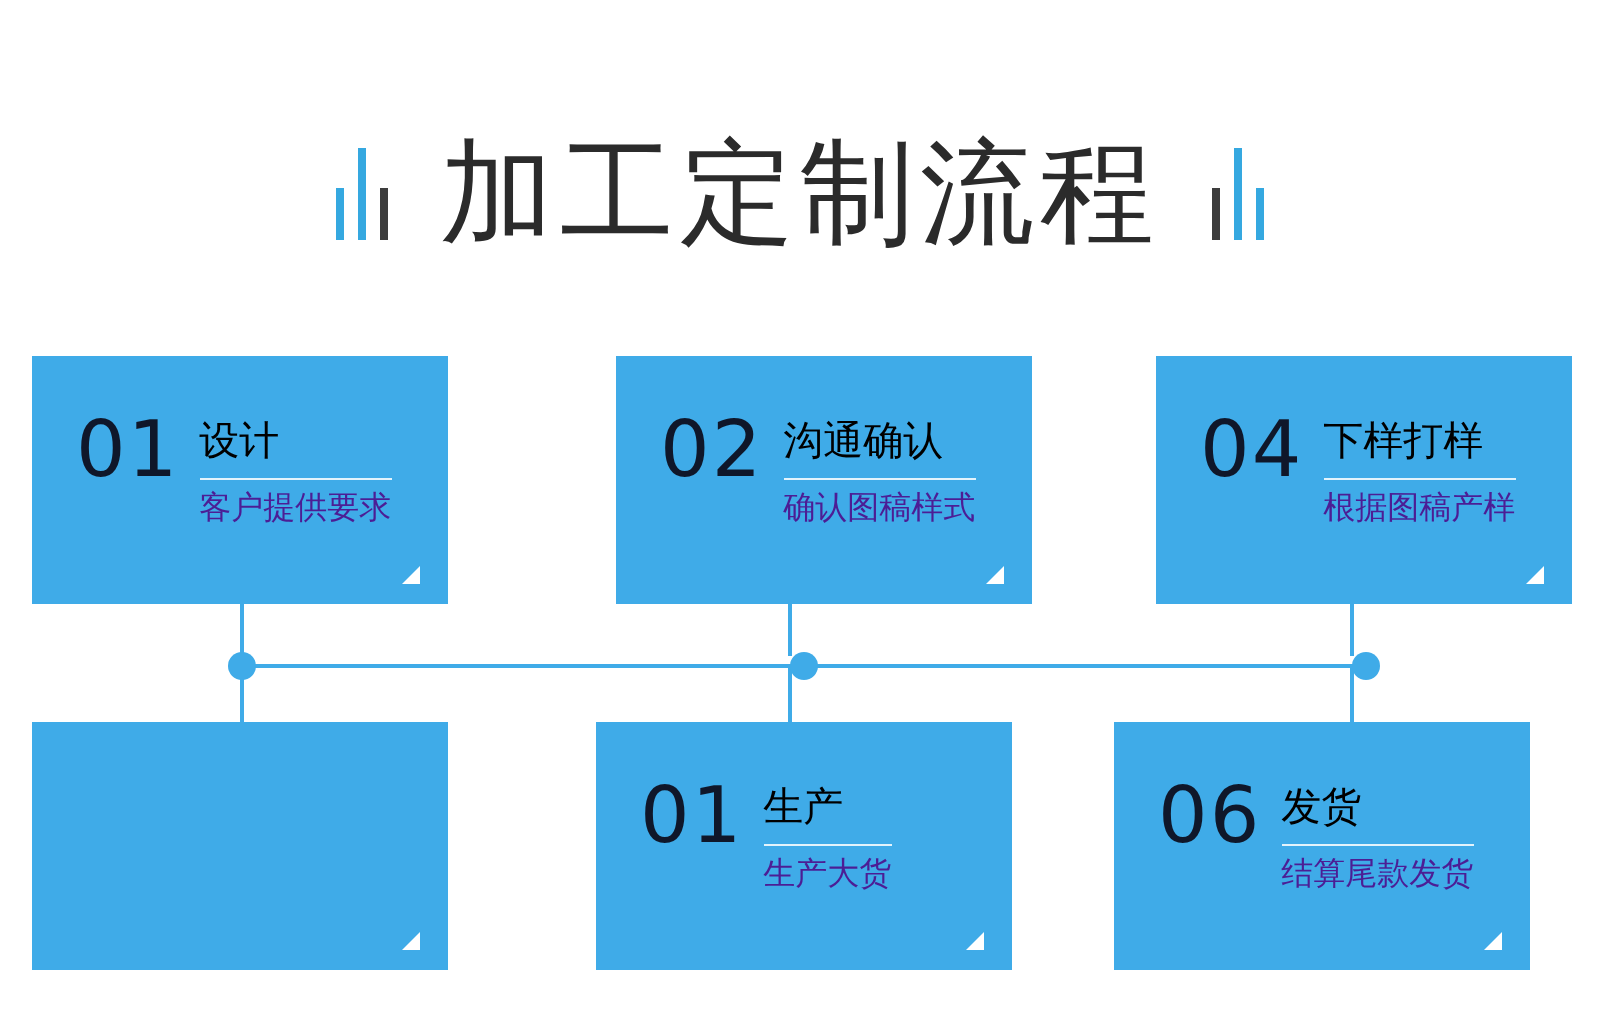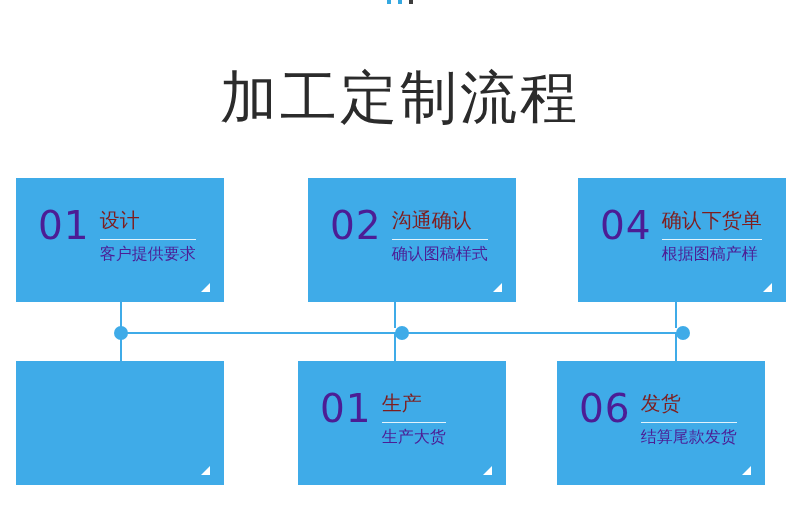--- a/index.html
+++ b/index.html
@@ -23,21 +23,20 @@
   .title-row {
     position: absolute;
     top: 52px;
     left: 0;
     width: 800px;
     height: 90px;
     display: flex;
     align-items: center;
     justify-content: center;
     gap: 26px;
-    flex-direction: column;
   }
   .tick-group {
     display: flex;
     align-items: flex-end;
     gap: 7px;
     height: 46px;
   }
   .tick {
     width: 4px;
     background: #35a8e0;
@@ -71,31 +70,31 @@
     left: 22px;
     top: 28px;
     display: flex;
     align-items: flex-start;
     gap: 10px;
   }
   .card .num {
     font-family: "DejaVu Sans", sans-serif;
     font-size: 39px;
     line-height: 40px;
-    color: #4c1d95;
+    color: #0f172a;
     font-weight: 400;
     letter-spacing: 1px;
   }
   .card .texts {
     padding-top: 2px;
   }
   .card .t1 {
     font-size: 20px;
     line-height: 24px;
-    color: #7f1d1d;
+    color: #000000;
     white-space: nowrap;
     font-family: "DejaVu Sans", sans-serif;
   }
   .card .rule {
     width: 100%;
     height: 1px;
     background: rgba(255,255,255,0.85);
     margin: 7px 0 6px 0;
   }
   .card .t2 {
@@ -191,21 +190,21 @@
         <div class="t2">确认图稿样式</div>
       </div>
     </div>
     <span class="corner"></span>
   </div>
 
   <div class="card" style="left:578px; top:178px;">
     <div class="inner">
       <div class="num">04</div>
       <div class="texts">
-        <div class="t1">确认下货单</div>
+        <div class="t1">下样打样</div>
         <div class="rule"></div>
         <div class="t2">根据图稿产样</div>
       </div>
     </div>
     <span class="corner"></span>
   </div>
 
   <div class="stub" style="left:120px; top:302px; height:26px;"></div>
   <div class="stub" style="left:394px; top:302px; height:26px;"></div>
   <div class="stub" style="left:675px; top:302px; height:26px;"></div>

